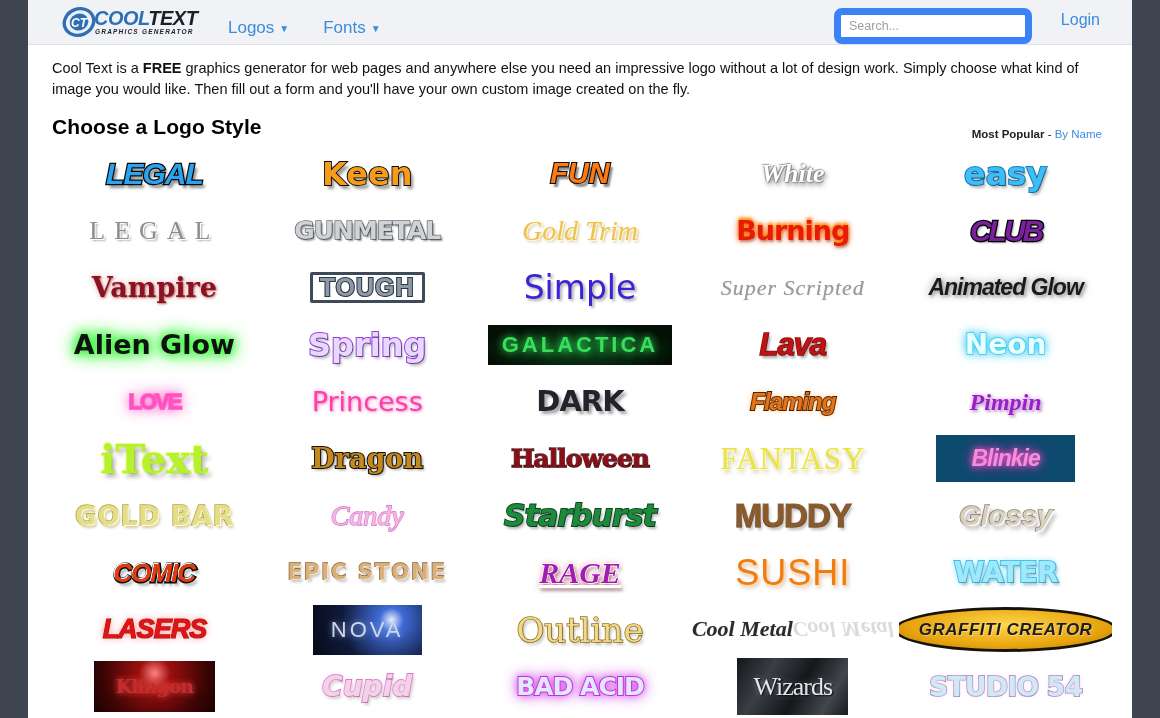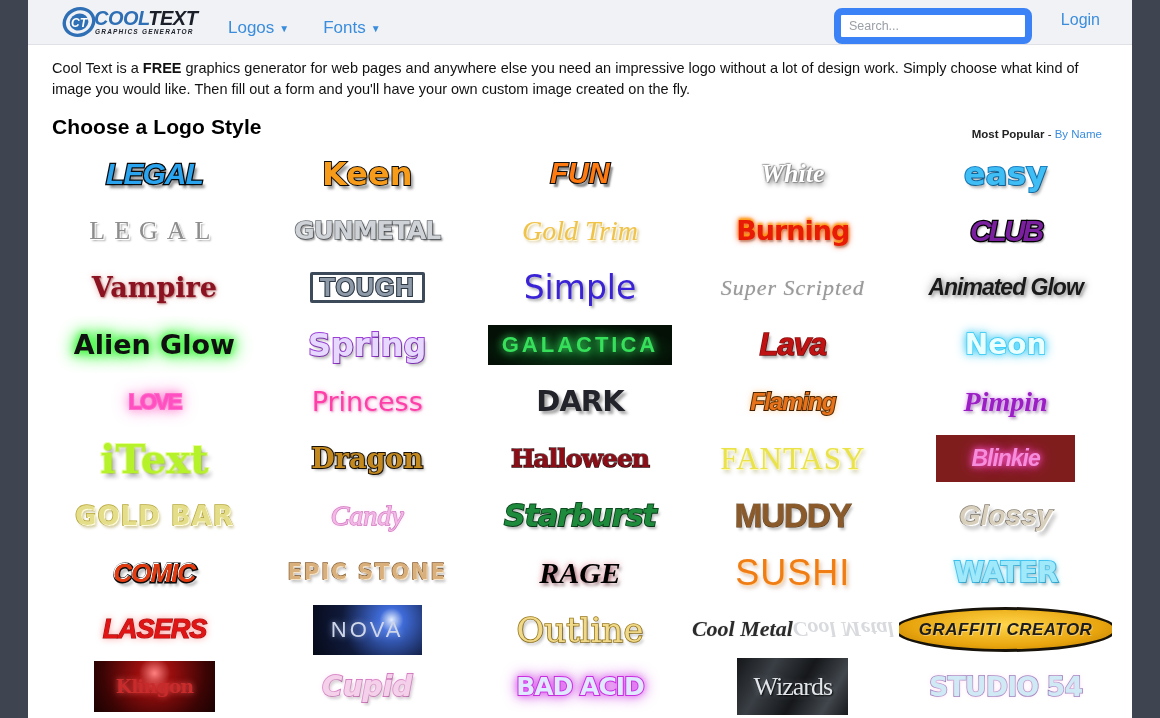--- a/index.html
+++ b/index.html
@@ -142,36 +142,36 @@
   .s-love{font-size:22px;font-weight:bold;color:#ff4fc0;-webkit-text-stroke:2px #ff7ad0;
     paint-order:stroke fill;letter-spacing:-2px;
     text-shadow:0 0 8px #ff6ecb,0 0 16px #ff3fb5;}
   .s-princess{font-size:27px;color:#ff3fa8;font-family:"DejaVu Sans",sans-serif;
     text-shadow:0 0 5px #ffaade,1px 1px 2px rgba(180,0,100,.4);}
   .s-dark{font-size:29px;font-weight:bold;color:#23232b;letter-spacing:-1px;
     text-shadow:3px 3px 3px rgba(0,0,0,.35);font-family:"DejaVu Sans",sans-serif;}
   .s-flaming{font-size:24px;font-weight:bold;font-style:italic;color:#e8721a;
     -webkit-text-stroke:2px #2b1405;paint-order:stroke fill;letter-spacing:-1px;
     text-shadow:0 0 6px rgba(255,140,0,.6);}
-  .s-pimpin{font-size:28px;font-style:italic;color:#9b1fc4;font-family:"Liberation Serif",serif;
+  .s-pimpin{font-size:24px;font-style:italic;color:#9b1fc4;font-family:"Liberation Serif",serif;
     font-weight:bold;text-shadow:0 0 4px #d98dfa,2px 2px 3px rgba(0,0,0,.3);}
 
   .s-itext{font-size:40px;font-weight:bold;color:#b6f22a;-webkit-text-stroke:2px #e8ff9a;
     paint-order:stroke fill;text-shadow:3px 4px 4px rgba(0,0,0,.3);
     font-family:"DejaVu Serif",serif;}
   .s-dragon{font-size:27px;font-weight:bold;color:#c3891f;-webkit-text-stroke:2px #1a1208;
     paint-order:stroke fill;font-family:"DejaVu Serif",serif;
     text-shadow:2px 2px 3px rgba(0,0,0,.4);}
   .s-halloween{font-size:25px;font-weight:bold;color:#8d0d17;-webkit-text-stroke:1.5px #2a0407;
     paint-order:stroke fill;font-family:"DejaVu Serif",serif;letter-spacing:-1px;
     text-shadow:0 -3px 4px rgba(255,255,255,.5);}
   .s-fantasy{font-size:31px;color:#e9e24a;font-family:"Liberation Serif",serif;
     letter-spacing:1px;text-shadow:1px 1px 0 #fffbb0,2px 3px 4px rgba(120,110,0,.45);}
   .s-blinkie{font-size:23px;font-weight:bold;font-style:italic;color:#f58ddc;
-    background:#7f1d1d;padding:12px 35px;letter-spacing:-1px;
+    background:#0c4a6e;padding:12px 35px;letter-spacing:-1px;
     text-shadow:0 0 6px #ff5fd0,0 0 14px #ff2bbd;}
 
   .s-goldbar{font-size:26px;font-weight:bold;color:#e4dd8a;-webkit-text-stroke:1.5px #b9a93c;
     paint-order:stroke fill;letter-spacing:1px;
     text-shadow:1px 1px 0 #fffde0,2px 3px 3px rgba(140,120,0,.4);
     font-family:"DejaVu Sans",sans-serif;}
   .s-candy{font-size:28px;font-style:italic;color:#f2b8e6;-webkit-text-stroke:1.4px #c45cb0;
     paint-order:stroke fill;font-family:"Liberation Serif",serif;
     text-shadow:0 0 4px #ffd6f5;}
   .s-starburst{font-size:30px;font-weight:bold;font-style:italic;color:#1e8b3c;
@@ -184,24 +184,24 @@
     -webkit-text-stroke:1.6px #8d8577;paint-order:stroke fill;
     text-shadow:1px 1px 0 #fff,3px 4px 4px rgba(0,0,0,.3);}
 
   .s-comic{font-size:26px;font-weight:bold;font-style:italic;color:#e43b10;
     -webkit-text-stroke:3px #0d0d0d;paint-order:stroke fill;letter-spacing:-1px;
     text-shadow:0 0 0 #000,-1px -1px 0 #fff,3px 4px 3px rgba(0,0,0,.3);}
   .s-epicstone{font-size:21px;font-weight:bold;color:#d9b07c;-webkit-text-stroke:1.4px #8a6134;
     paint-order:stroke fill;letter-spacing:2px;
     text-shadow:1px 1px 0 #f6e2c4,2px 3px 3px rgba(0,0,0,.25);
     font-family:"DejaVu Sans",sans-serif;}
-  .s-rage{font-size:30px;font-weight:bold;font-style:italic;color:#000000;
+  .s-rage{font-size:30px;font-weight:bold;font-style:italic;color:#a21caf;
     -webkit-text-stroke:1.4px #fff;paint-order:stroke fill;
     text-shadow:0 0 6px rgba(200,30,60,.55),2px 3px 3px rgba(0,0,0,.3);
-    font-family:"Liberation Serif",serif;}
+    font-family:"Liberation Serif",serif;text-decoration:underline;}
   .s-sushi{font-size:36px;color:#f07d14;font-family:"Liberation Sans",sans-serif;
     letter-spacing:1px;text-shadow:1px 1px 0 #ffd9a8,2px 3px 4px rgba(150,70,0,.35);}
   .s-water{font-size:28px;font-weight:bold;color:#9fe9fb;-webkit-text-stroke:2px #29b6e8;
     paint-order:stroke fill;letter-spacing:-1px;
     text-shadow:0 0 6px #7fe0ff,2px 3px 3px rgba(0,0,0,.25);
     font-family:"DejaVu Sans",sans-serif;}
 
   .s-lasers{font-size:27px;font-weight:bold;font-style:italic;color:#e01414;
     -webkit-text-stroke:1.2px #8e0a0a;paint-order:stroke fill;letter-spacing:-1px;
     text-shadow:0 0 7px rgba(255,40,40,.6);}

